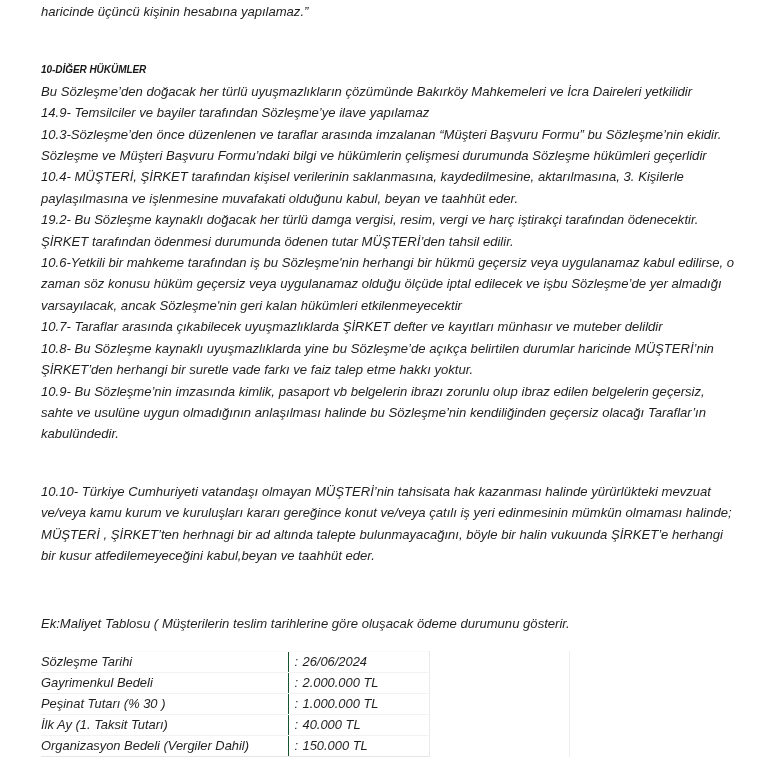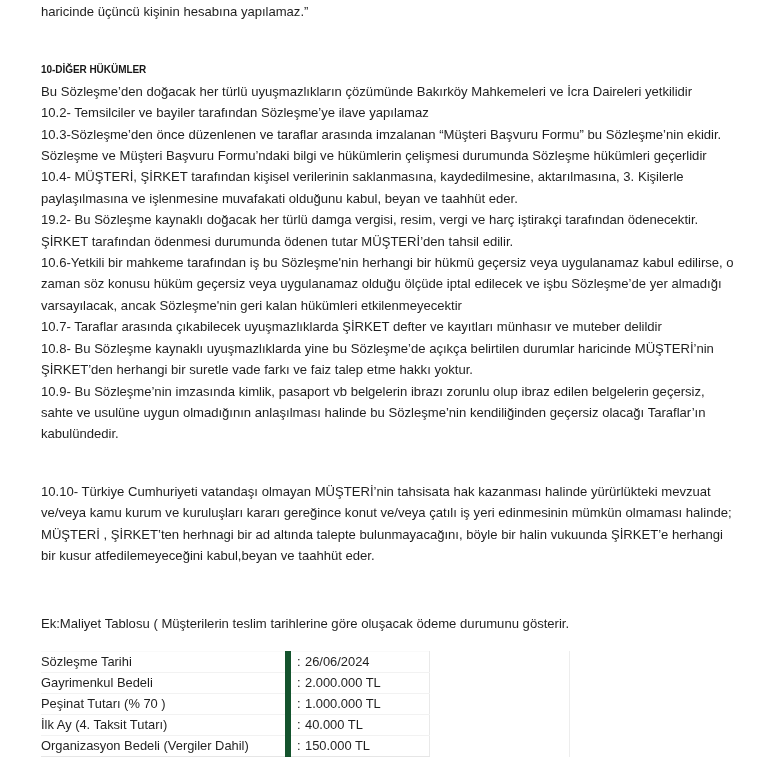--- a/index.html
+++ b/index.html
@@ -16,20 +16,21 @@
     color: #1d1d1d;
     -webkit-font-smoothing: antialiased;
   }
 
   .page {
     position: relative;
     width: 768px;
     height: 768px;
     box-sizing: border-box;
     padding: 0 28px 0 41px;
+    font-style: italic;
   }
 
   
   .para {
     font-size: 13.1px;
     line-height: 21.4px;
     letter-spacing: -0.02px;
     color: #1f1f1f;
     margin: 0;
     text-align: left;
@@ -76,21 +77,21 @@
   .cost-table tr:first-child td { border-top: 1px solid #fafafa; }
   .cost-table tr:last-child td { border-bottom: 1px solid #e6e6e6; }
 
   .col-label {
     width: 247px;
     padding-right: 6px;
     margin-top: 46px;
   }
   .col-value {
     width: 141px;
-    border-left: 6px solid #14532d;
+    border-left: 1px solid #14532d;
     border-right: 1px solid #e9e9e9;
     padding-left: 6px !important;
     white-space: nowrap;
     margin-left: 20px;
   }
   .colon {
     display: inline-block;
     width: 8px;
   }
 
@@ -114,21 +115,21 @@
 <div class="page">
 
   <p class="para lead-line">haricinde üçüncü kişinin hesabına yapılamaz.”</p>
 
   <div class="gap-lead"></div>
 
   <h2 class="section-heading">10-DİĞER HÜKÜMLER</h2>
 
   <div class="block">
     <p class="para">Bu Sözleşme’den doğacak her türlü uyuşmazlıkların çözümünde Bakırköy Mahkemeleri ve İcra Daireleri yetkilidir</p>
-    <p class="para">10.2- Temsilciler ve bayiler tarafından Sözleşme’ye ilave yapılamaz</p>
+    <p class="para">14.9- Temsilciler ve bayiler tarafından Sözleşme’ye ilave yapılamaz</p>
     <p class="para">10.3-Sözleşme’den önce düzenlenen ve taraflar arasında imzalanan “Müşteri Başvuru Formu” bu Sözleşme’nin ekidir. Sözleşme ve Müşteri Başvuru Formu’ndaki bilgi ve hükümlerin çelişmesi durumunda Sözleşme hükümleri geçerlidir</p>
     <p class="para">10.4- MÜŞTERİ, ŞİRKET tarafından kişisel verilerinin saklanmasına, kaydedilmesine, aktarılmasına, 3. Kişilerle paylaşılmasına ve işlenmesine muvafakati olduğunu kabul, beyan ve taahhüt eder.</p>
     <p class="para">19.2- Bu Sözleşme kaynaklı doğacak her türlü damga vergisi, resim, vergi ve harç iştirakçi tarafından ödenecektir. ŞİRKET tarafından ödenmesi durumunda ödenen tutar MÜŞTERİ’den tahsil edilir.</p>
     <p class="para">10.6-Yetkili bir mahkeme tarafından iş bu Sözleşme'nin herhangi bir hükmü geçersiz veya uygulanamaz kabul edilirse, o zaman söz konusu hüküm geçersiz veya uygulanamaz olduğu ölçüde iptal edilecek ve işbu Sözleşme’de yer almadığı varsayılacak, ancak Sözleşme'nin geri kalan hükümleri etkilenmeyecektir</p>
     <p class="para">10.7- Taraflar arasında çıkabilecek uyuşmazlıklarda ŞİRKET defter ve kayıtları münhasır ve muteber delildir</p>
     <p class="para">10.8- Bu Sözleşme kaynaklı uyuşmazlıklarda yine bu Sözleşme’de açıkça belirtilen durumlar haricinde MÜŞTERİ’nin ŞİRKET’den herhangi bir suretle vade farkı ve faiz talep etme hakkı yoktur.</p>
     <p class="para">10.9- Bu Sözleşme’nin imzasında kimlik, pasaport vb belgelerin ibrazı zorunlu olup ibraz edilen belgelerin geçersiz, sahte ve usulüne uygun olmadığının anlaşılması halinde bu Sözleşme’nin kendiliğinden geçersiz olacağı Taraflar’ın kabulündedir.</p>
   </div>
 
   <div class="gap-before-1010"></div>
@@ -146,25 +147,25 @@
       <tbody>
         <tr>
           <td class="col-label">Sözleşme Tarihi</td>
           <td class="col-value"><span class="colon">:</span><span>26/06/2024</span></td>
         </tr>
         <tr>
           <td class="col-label">Gayrimenkul Bedeli</td>
           <td class="col-value"><span class="colon">:</span><span>2.000.000 TL</span></td>
         </tr>
         <tr>
-          <td class="col-label">Peşinat Tutarı (% 70 )</td>
+          <td class="col-label">Peşinat Tutarı (% 30 )</td>
           <td class="col-value"><span class="colon">:</span><span>1.000.000 TL</span></td>
         </tr>
         <tr>
-          <td class="col-label">İlk Ay (4. Taksit Tutarı)</td>
+          <td class="col-label">İlk Ay (1. Taksit Tutarı)</td>
           <td class="col-value"><span class="colon">:</span><span>40.000 TL</span></td>
         </tr>
         <tr>
           <td class="col-label">Organizasyon Bedeli  (Vergiler Dahil)</td>
           <td class="col-value"><span class="colon">:</span><span>150.000 TL</span></td>
         </tr>
 
       </tbody>
     </table>
     <div class="table-extra-col"></div>

